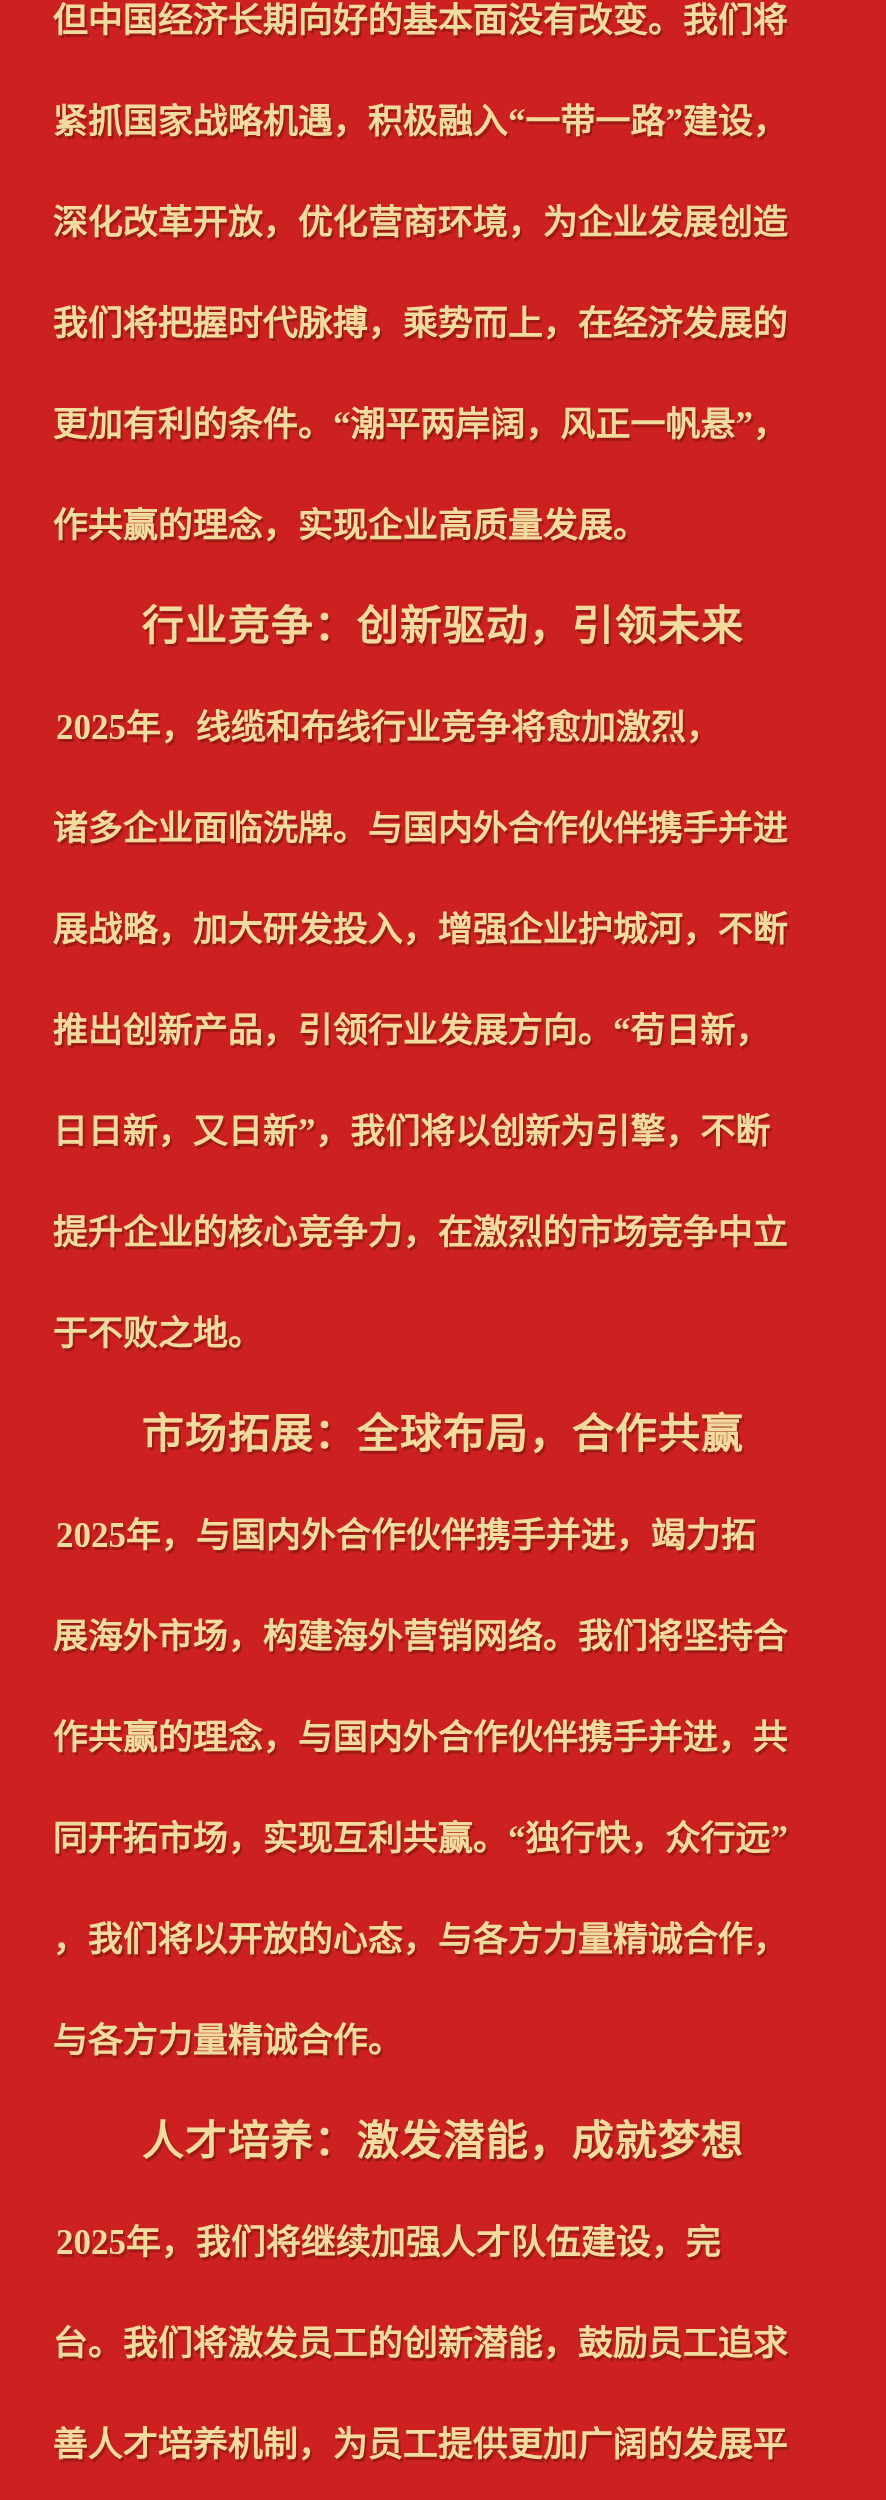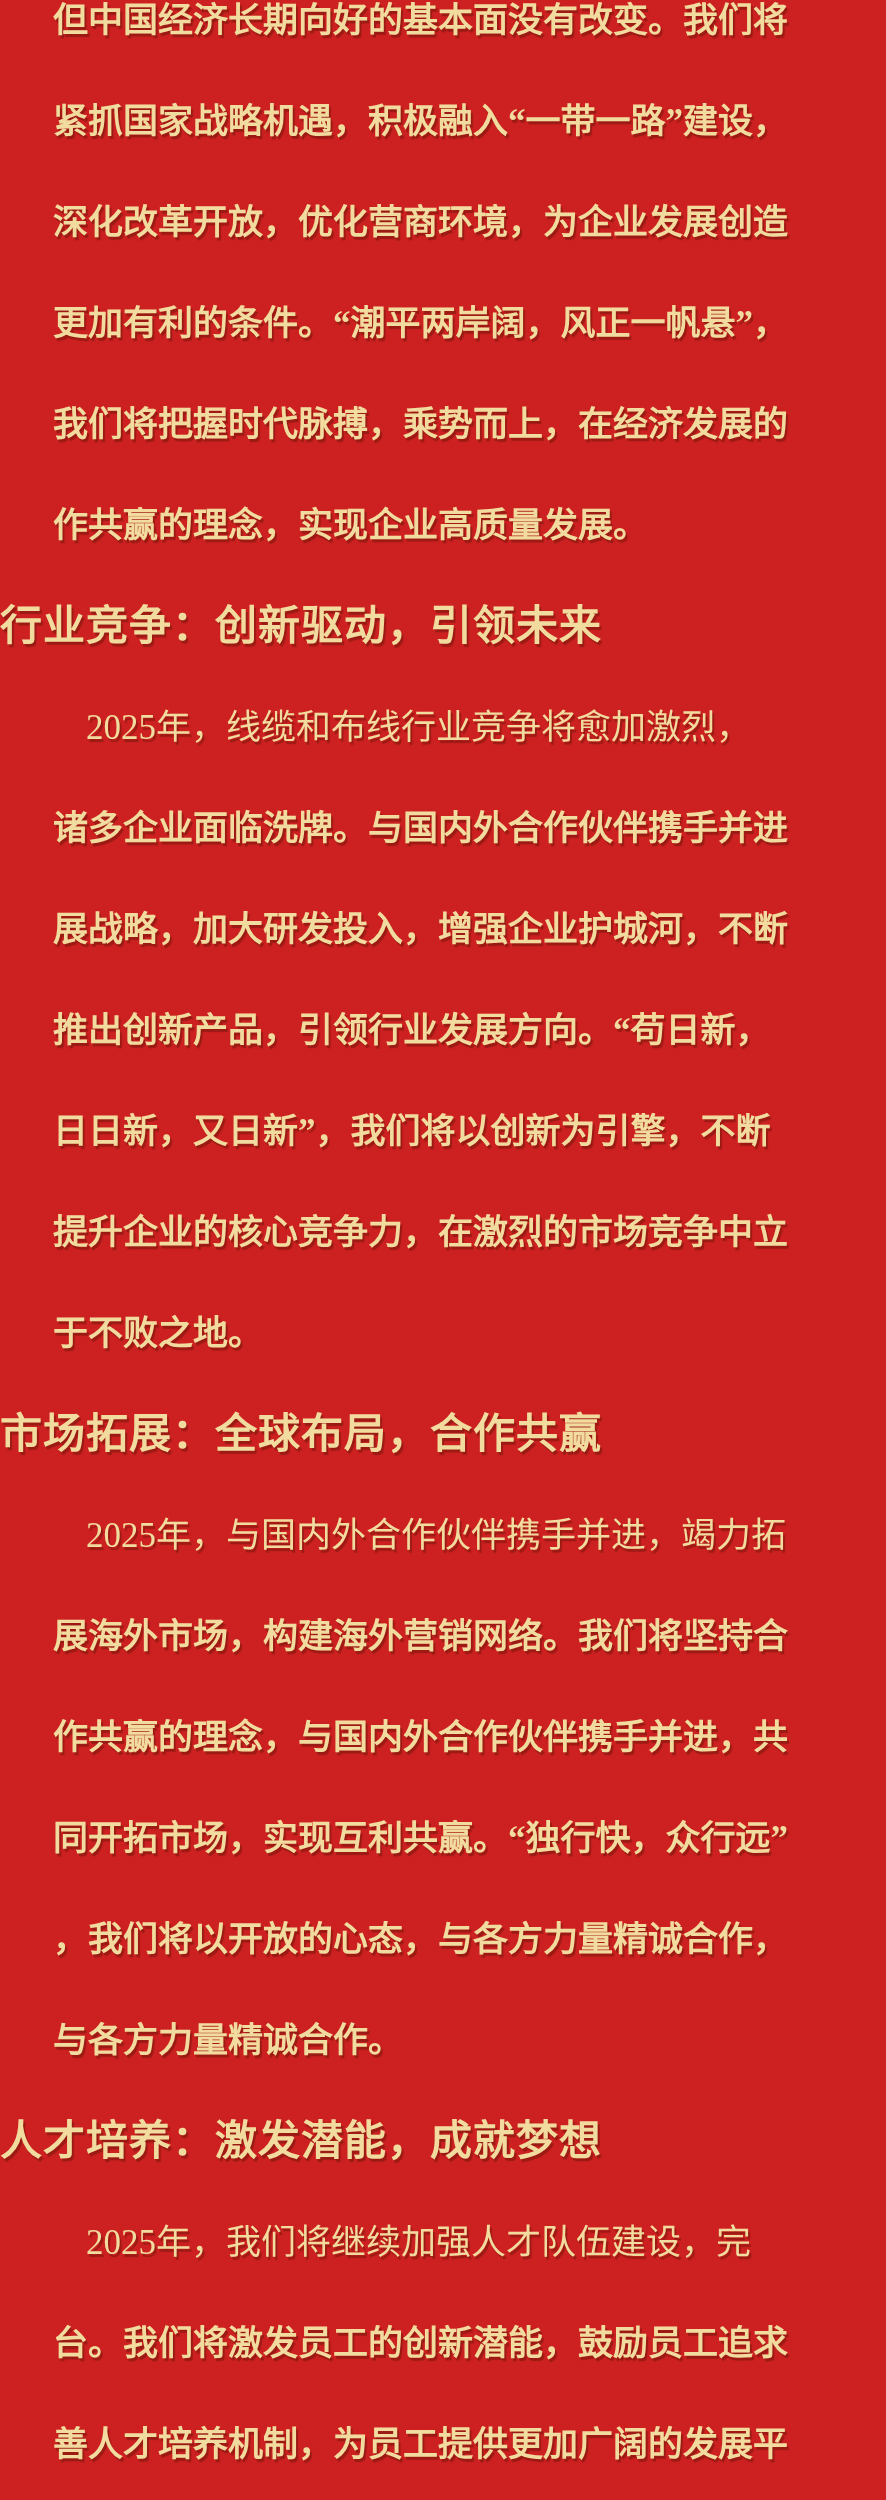--- a/index.html
+++ b/index.html
@@ -24,39 +24,40 @@
     color: var(--text-color, #f2db9e);
     text-shadow: 2px 3px 1px var(--shadow-color, #8a1512);
   }
   .line.body {
     font-size: 35px;
     font-weight: 700;
     padding-left: 53px;
   }
   .line.indent {
     font-size: 35px;
-    font-weight: 400;
-    padding-left: 86px;
+    font-weight: 700;
+    padding-left: 56px;
   }
   .line.heading {
     font-size: 42px;
     font-weight: 800;
+    text-align: center;
     letter-spacing: 1px;
   }
 </style>
 </head>
 <body>
 
 <main>
   <div id="text-lines">
       <div class="line body">但中国经济长期向好的基本面没有改变。我们将</div>
       <div class="line body">紧抓国家战略机遇，积极融入“一带一路”建设，</div>
       <div class="line body">深化改革开放，优化营商环境，为企业发展创造</div>
+      <div class="line body">我们将把握时代脉搏，乘势而上，在经济发展的</div>
       <div class="line body">更加有利的条件。“潮平两岸阔，风正一帆悬”，</div>
-      <div class="line body">我们将把握时代脉搏，乘势而上，在经济发展的</div>
       <div class="line body">作共赢的理念，实现企业高质量发展。</div>
       <div class="line heading">行业竞争：创新驱动，引领未来</div>
       <div class="line indent">2025年，线缆和布线行业竞争将愈加激烈，</div>
       <div class="line body">诸多企业面临洗牌。与国内外合作伙伴携手并进</div>
       <div class="line body">展战略，加大研发投入，增强企业护城河，不断</div>
       <div class="line body">推出创新产品，引领行业发展方向。“苟日新，</div>
       <div class="line body">日日新，又日新”，我们将以创新为引擎，不断</div>
       <div class="line body">提升企业的核心竞争力，在激烈的市场竞争中立</div>
       <div class="line body">于不败之地。</div>
       <div class="line heading">市场拓展：全球布局，合作共赢</div>

